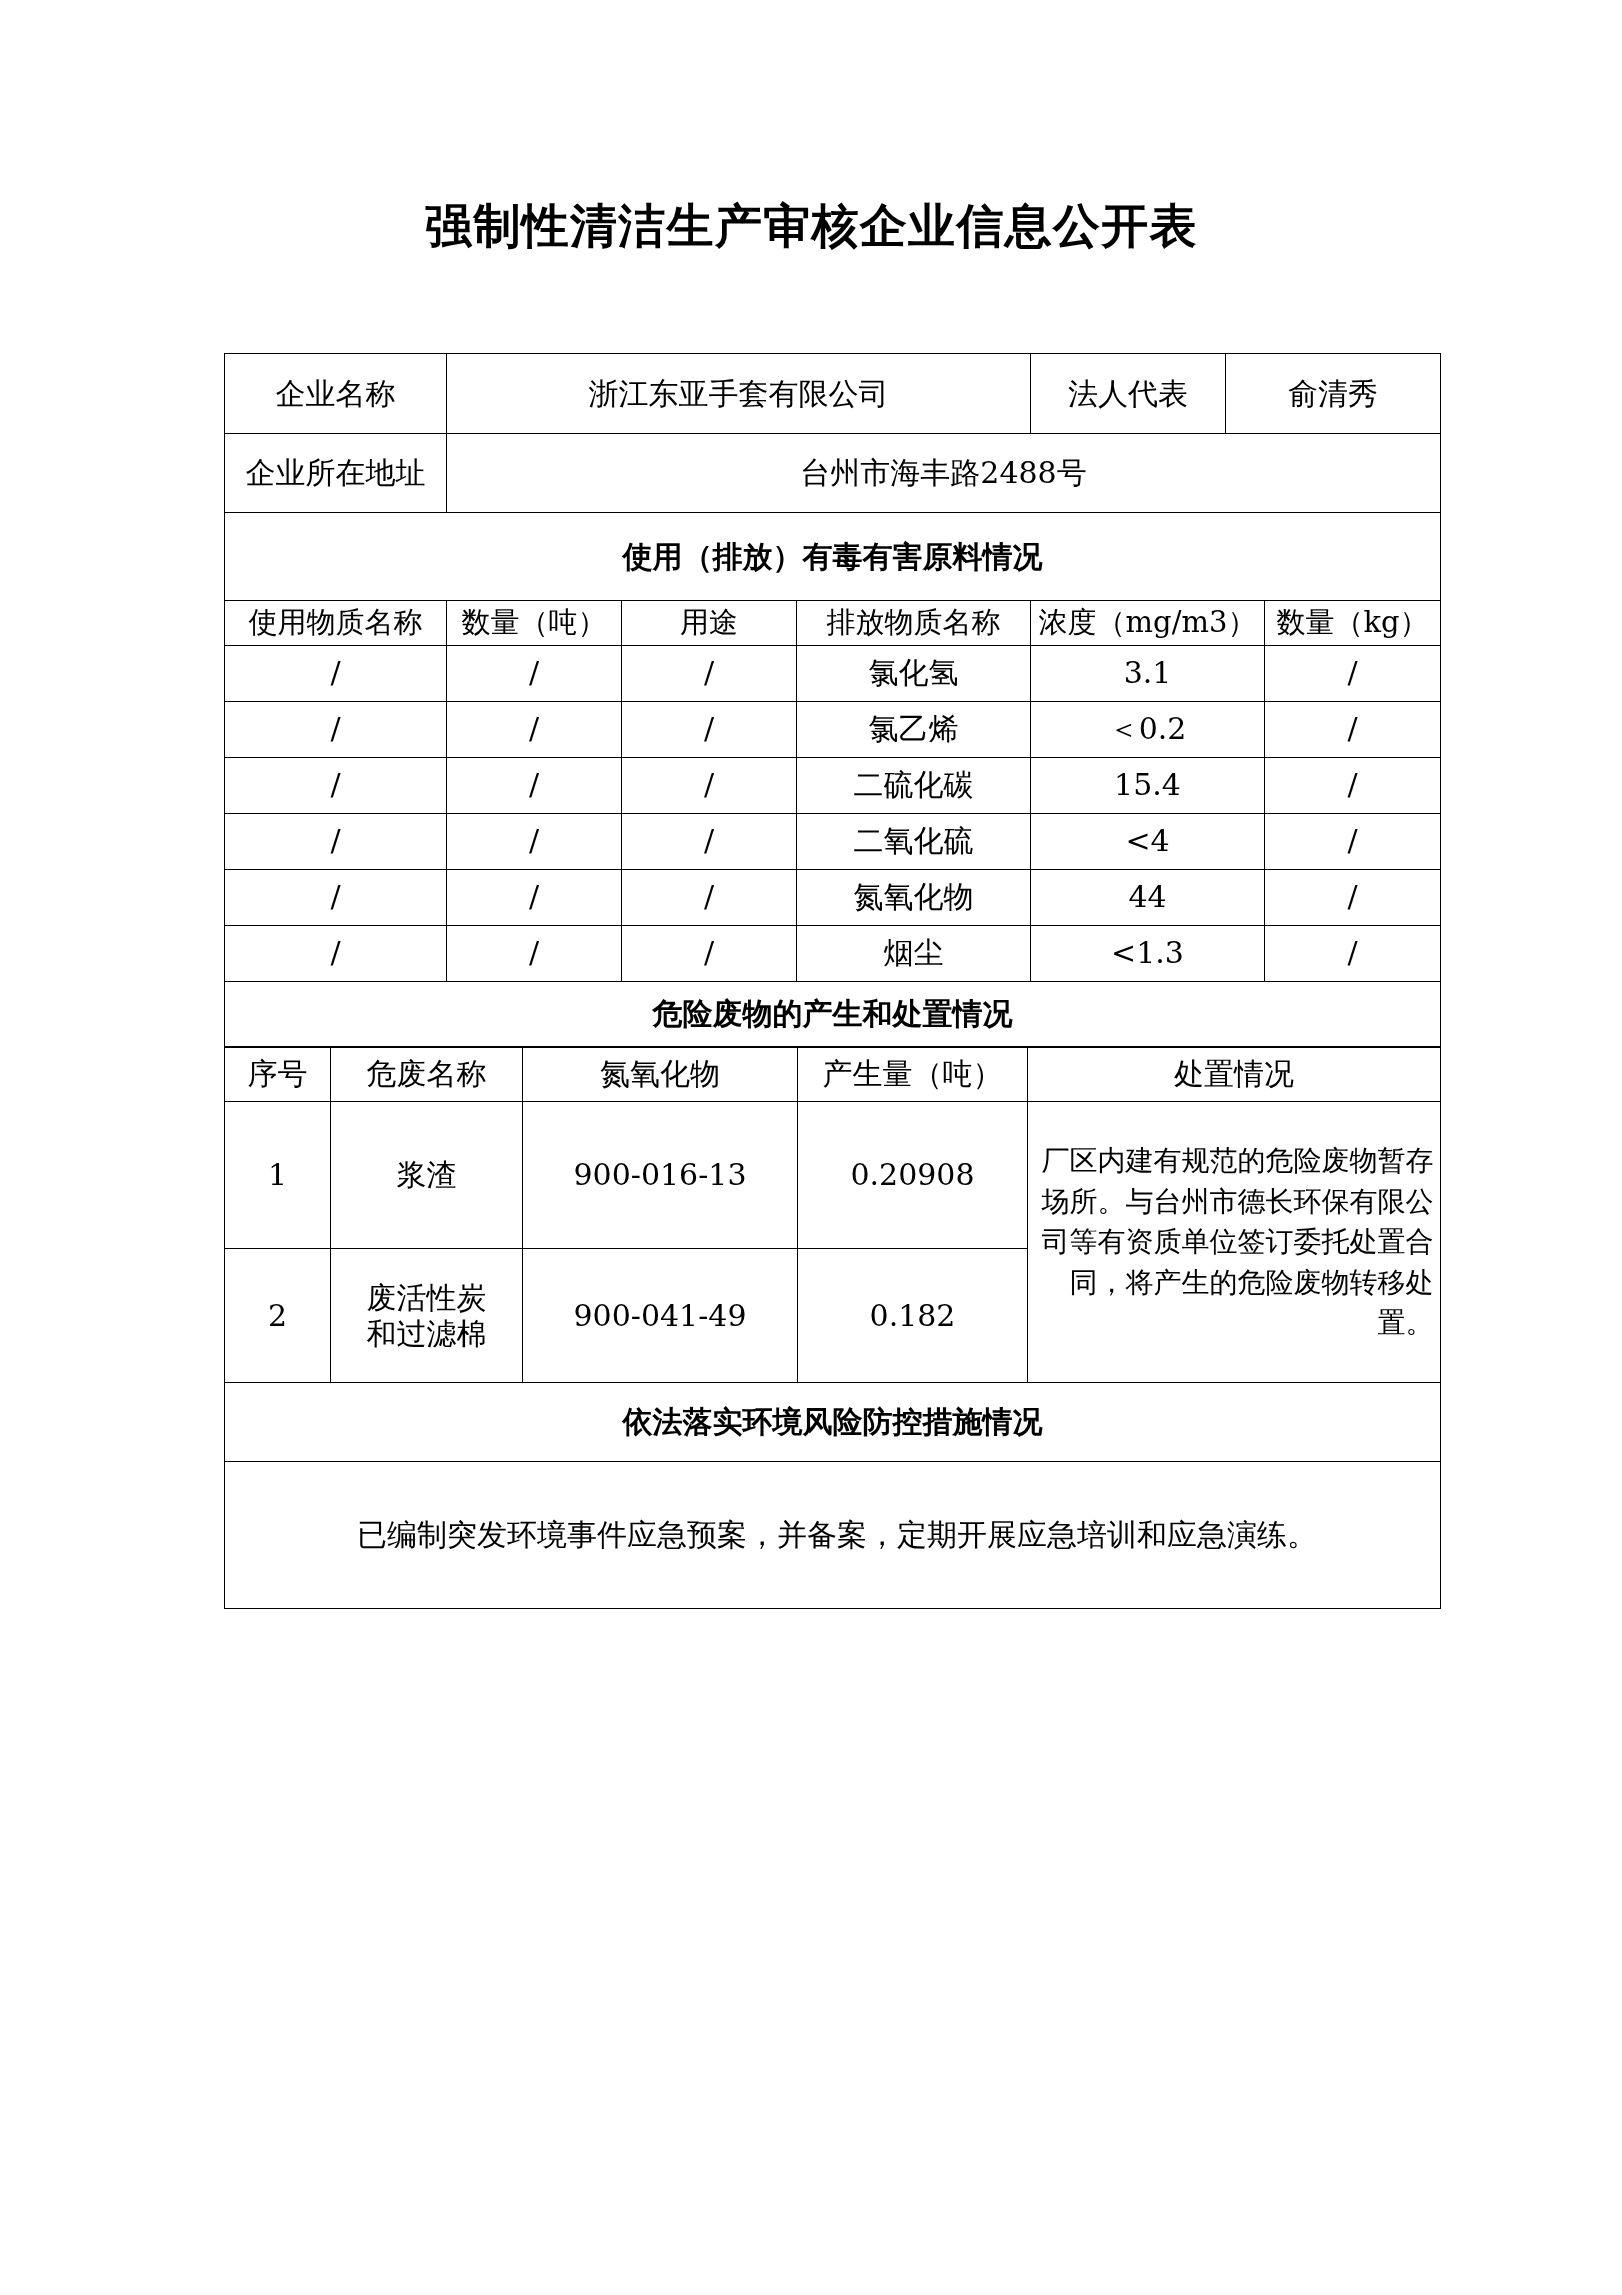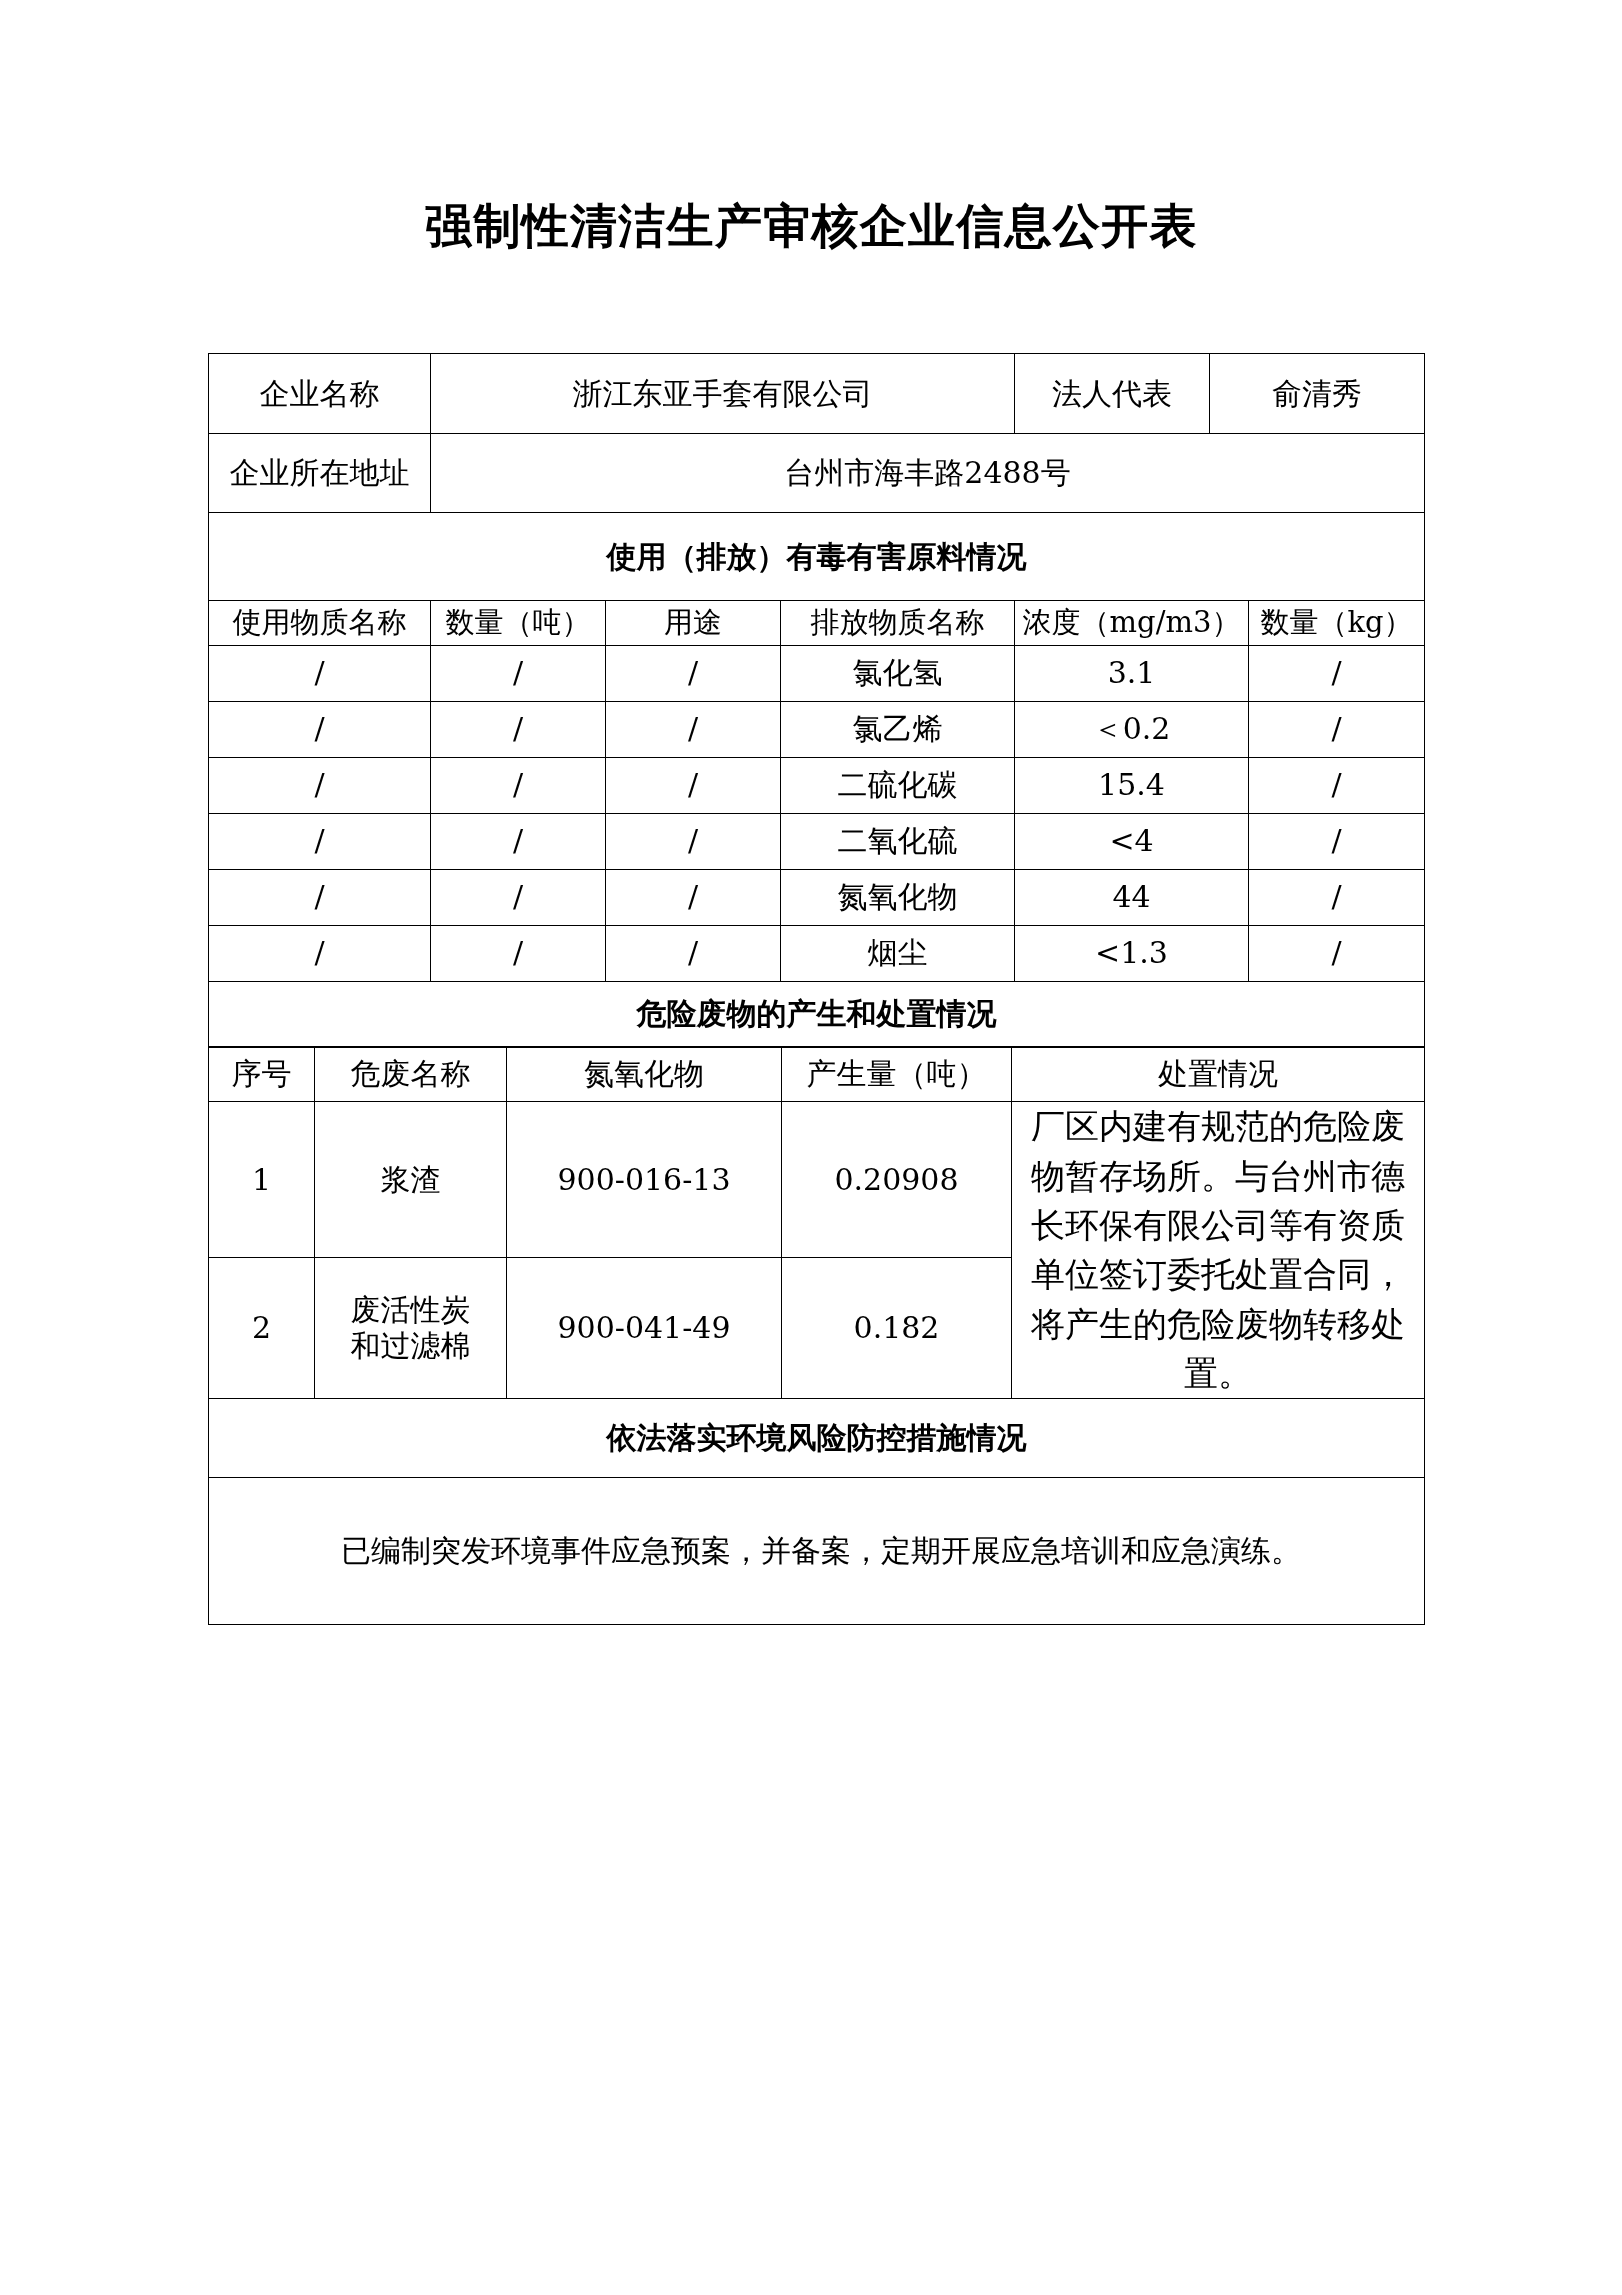--- a/index.html
+++ b/index.html
@@ -1,23 +1,23 @@
 <!DOCTYPE html>
 <html style="font-size:10.5px"><head>
 <meta charset="utf-8">
 <style>
   html, body { margin:0; padding:0; background:#ffffff; }
   body { width:1623px; height:2295px; position:relative; font-family:"DejaVu Serif","Liberation Serif",serif; color:#000; }
   .title { position:absolute; left:0; width:1623px; top:195px; text-align:center; font-size:47px; font-weight:bold; font-family:"DejaVu Sans","Liberation Sans",sans-serif; letter-spacing:1.3px; }
-  .grid { position:absolute; left:192px; top:353px; width:1216px;padding-left:16px; }
+  .grid { position:absolute; left:208px; top:353px; width:1216px;padding-left:16px; }
   table { border-collapse:collapse; width:1216px; table-layout:fixed; }
   td { border:1.3px solid #000; text-align:center; vertical-align:middle; font-size:30px; padding:0; line-height:1.2; }
   .sec { font-weight:bold; font-family:"DejaVu Sans","Liberation Sans",sans-serif; font-size:30px; }
   .left { text-align:center; padding-left:9.2px; }
-  .disp { text-align:center; padding:0 6.5px; line-height:1.45; font-size:34px; }
+  .disp { text-align:right; padding:0 6.5px; line-height:1.45; font-size:28px; }
   .hdr { font-size:29px; white-space:nowrap; }
 </style>
 </head>
 <body>
 
 <div class="title">强制性清洁生产审核企业信息公开表</div>
 
 <div class="grid">
 
   <table>

